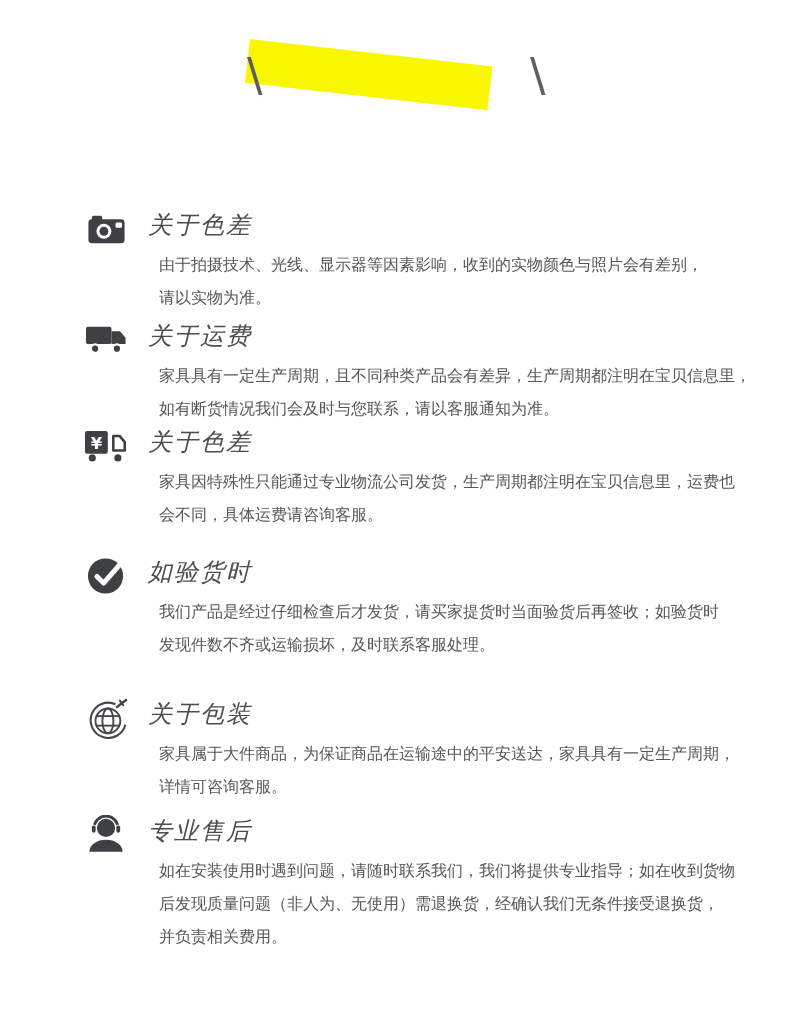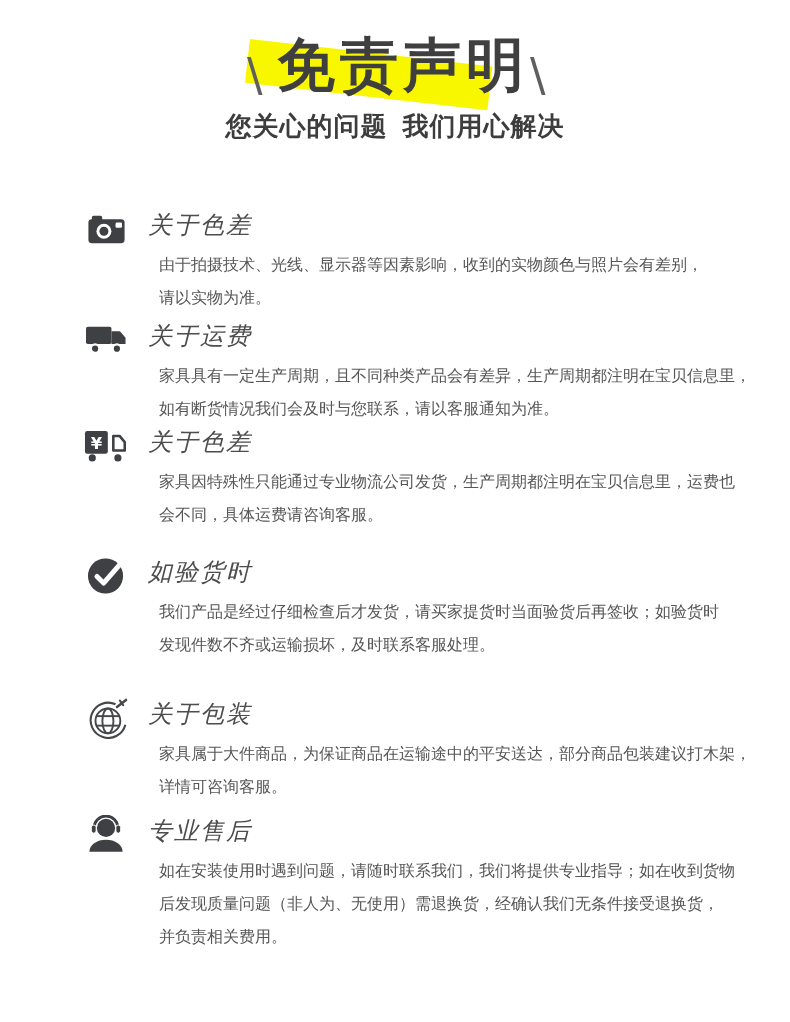--- a/index.html
+++ b/index.html
@@ -49,23 +49,21 @@
   }
   svg { display:block; }
 </style>
 </head>
 <body>
 
 <div class="page">
 
   <div class="hl-band"></div>
   <span class="slash slash-left">\</span>
-  <h1 class="main-title">免责声明</h1>
   <span class="slash slash-right">\</span>
-  <div class="subtitle">您关心的问题  我们用心解决</div>
 
   <div class="section s1">
     <div class="icon-box">
       <svg width="39" height="31" viewBox="0 0 44 36">
         <rect x="1" y="6" width="42" height="28" rx="4" fill="#3e4043"></rect>
         <rect x="5" y="2" width="12" height="7" rx="2" fill="#3e4043"></rect>
         <circle cx="19" cy="20" r="8.7" fill="#ffffff"></circle>
         <circle cx="19" cy="20" r="5.2" fill="#3e4043"></circle>
         <rect x="32.5" y="10" width="7.5" height="6" rx="1.5" fill="#ffffff"></rect>
       </svg>
@@ -124,21 +122,21 @@
           <ellipse cx="26" cy="24" rx="5.8" ry="13"></ellipse>
           <path d="M13.5 19 h25"></path>
           <path d="M13.5 29 h25"></path>
           <path d="M34 6.5 A 18.5 18.5 0 1 0 44.3 28" stroke-width="2.2"></path>
         </g>
         <path d="M35.5 9.5 L45 2" stroke="#45474a" stroke-width="2.6" stroke-linecap="round" fill="none"></path>
         <path d="M38.6 2.8 l3.4 4.6" stroke="#45474a" stroke-width="2.2" stroke-linecap="round" fill="none"></path>
       </svg>
     </div>
     <div class="sec-title">关于包装</div>
-    <div class="sec-body">家具属于大件商品，为保证商品在运输途中的平安送达，部分商品包装建议打木架，
+    <div class="sec-body">家具属于大件商品，为保证商品在运输途中的平安送达，家具具有一定生产周期，
 详情可咨询客服。</div>
   </div>
 
   <div class="section s6">
     <div class="icon-box">
       <svg width="38" height="41" viewBox="0 0 40 43">
         <circle cx="20" cy="13.5" r="9.6" fill="#3e4043"></circle>
         <path d="M7.5 13.5 A12.5 12.5 0 0 1 32.5 13.5" fill="none" stroke="#3e4043" stroke-width="3"></path>
         <rect x="4.6" y="10.5" width="5" height="8.5" rx="2.4" fill="#3e4043" stroke="#ffffff" stroke-width="1"></rect>
         <rect x="30.4" y="10.5" width="5" height="8.5" rx="2.4" fill="#3e4043" stroke="#ffffff" stroke-width="1"></rect>

